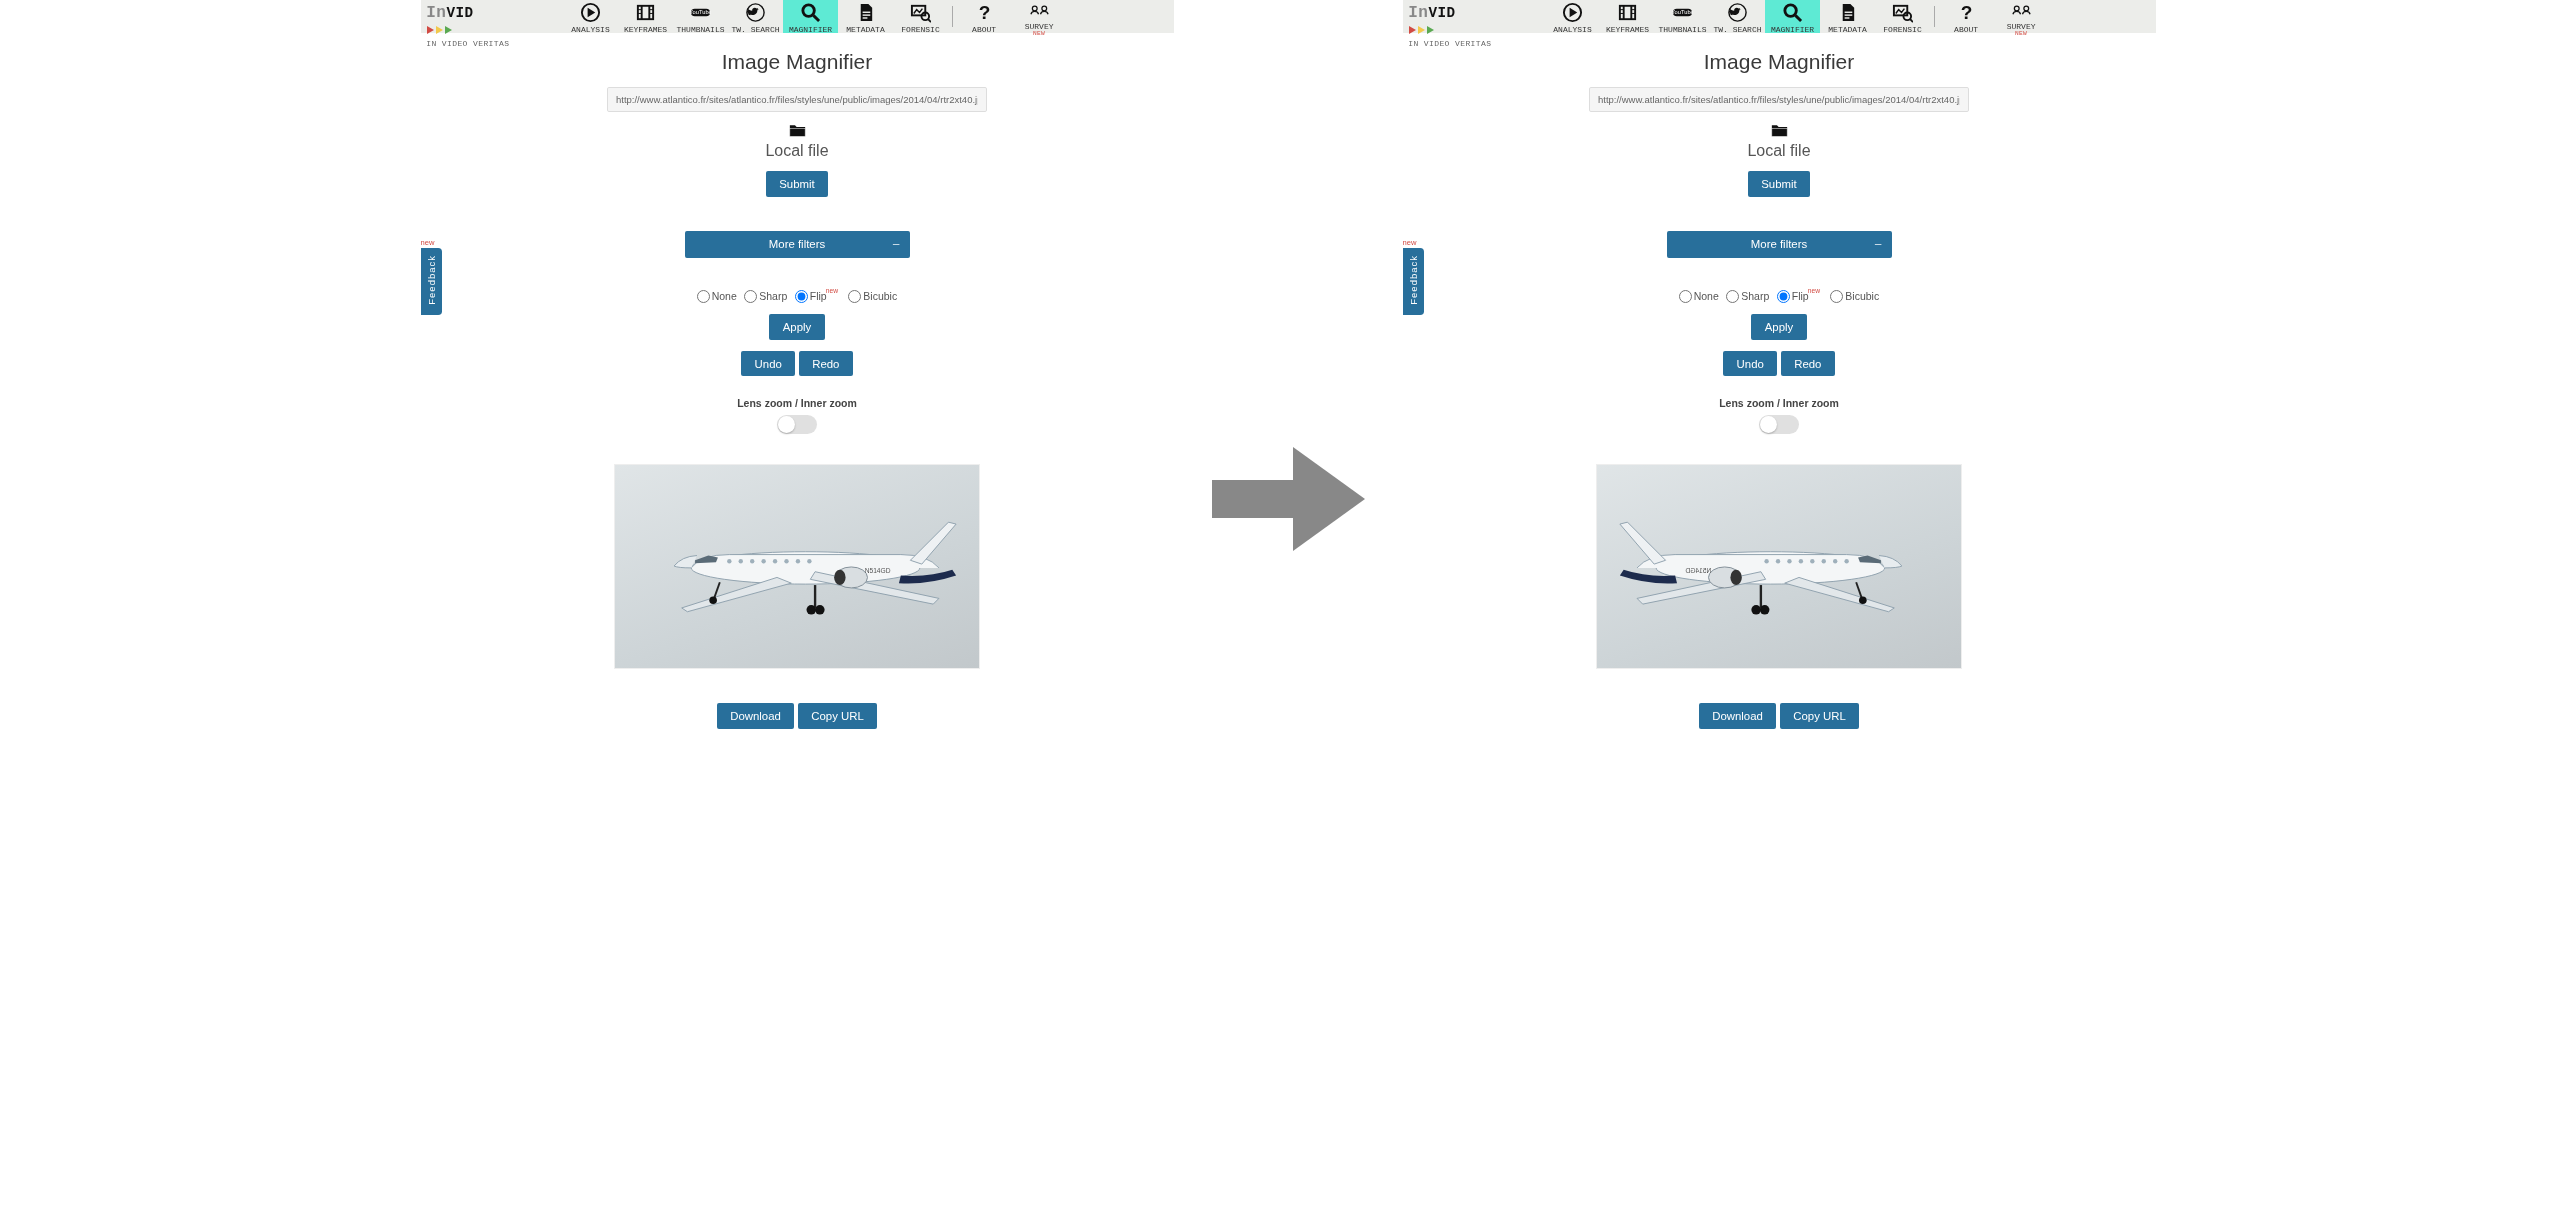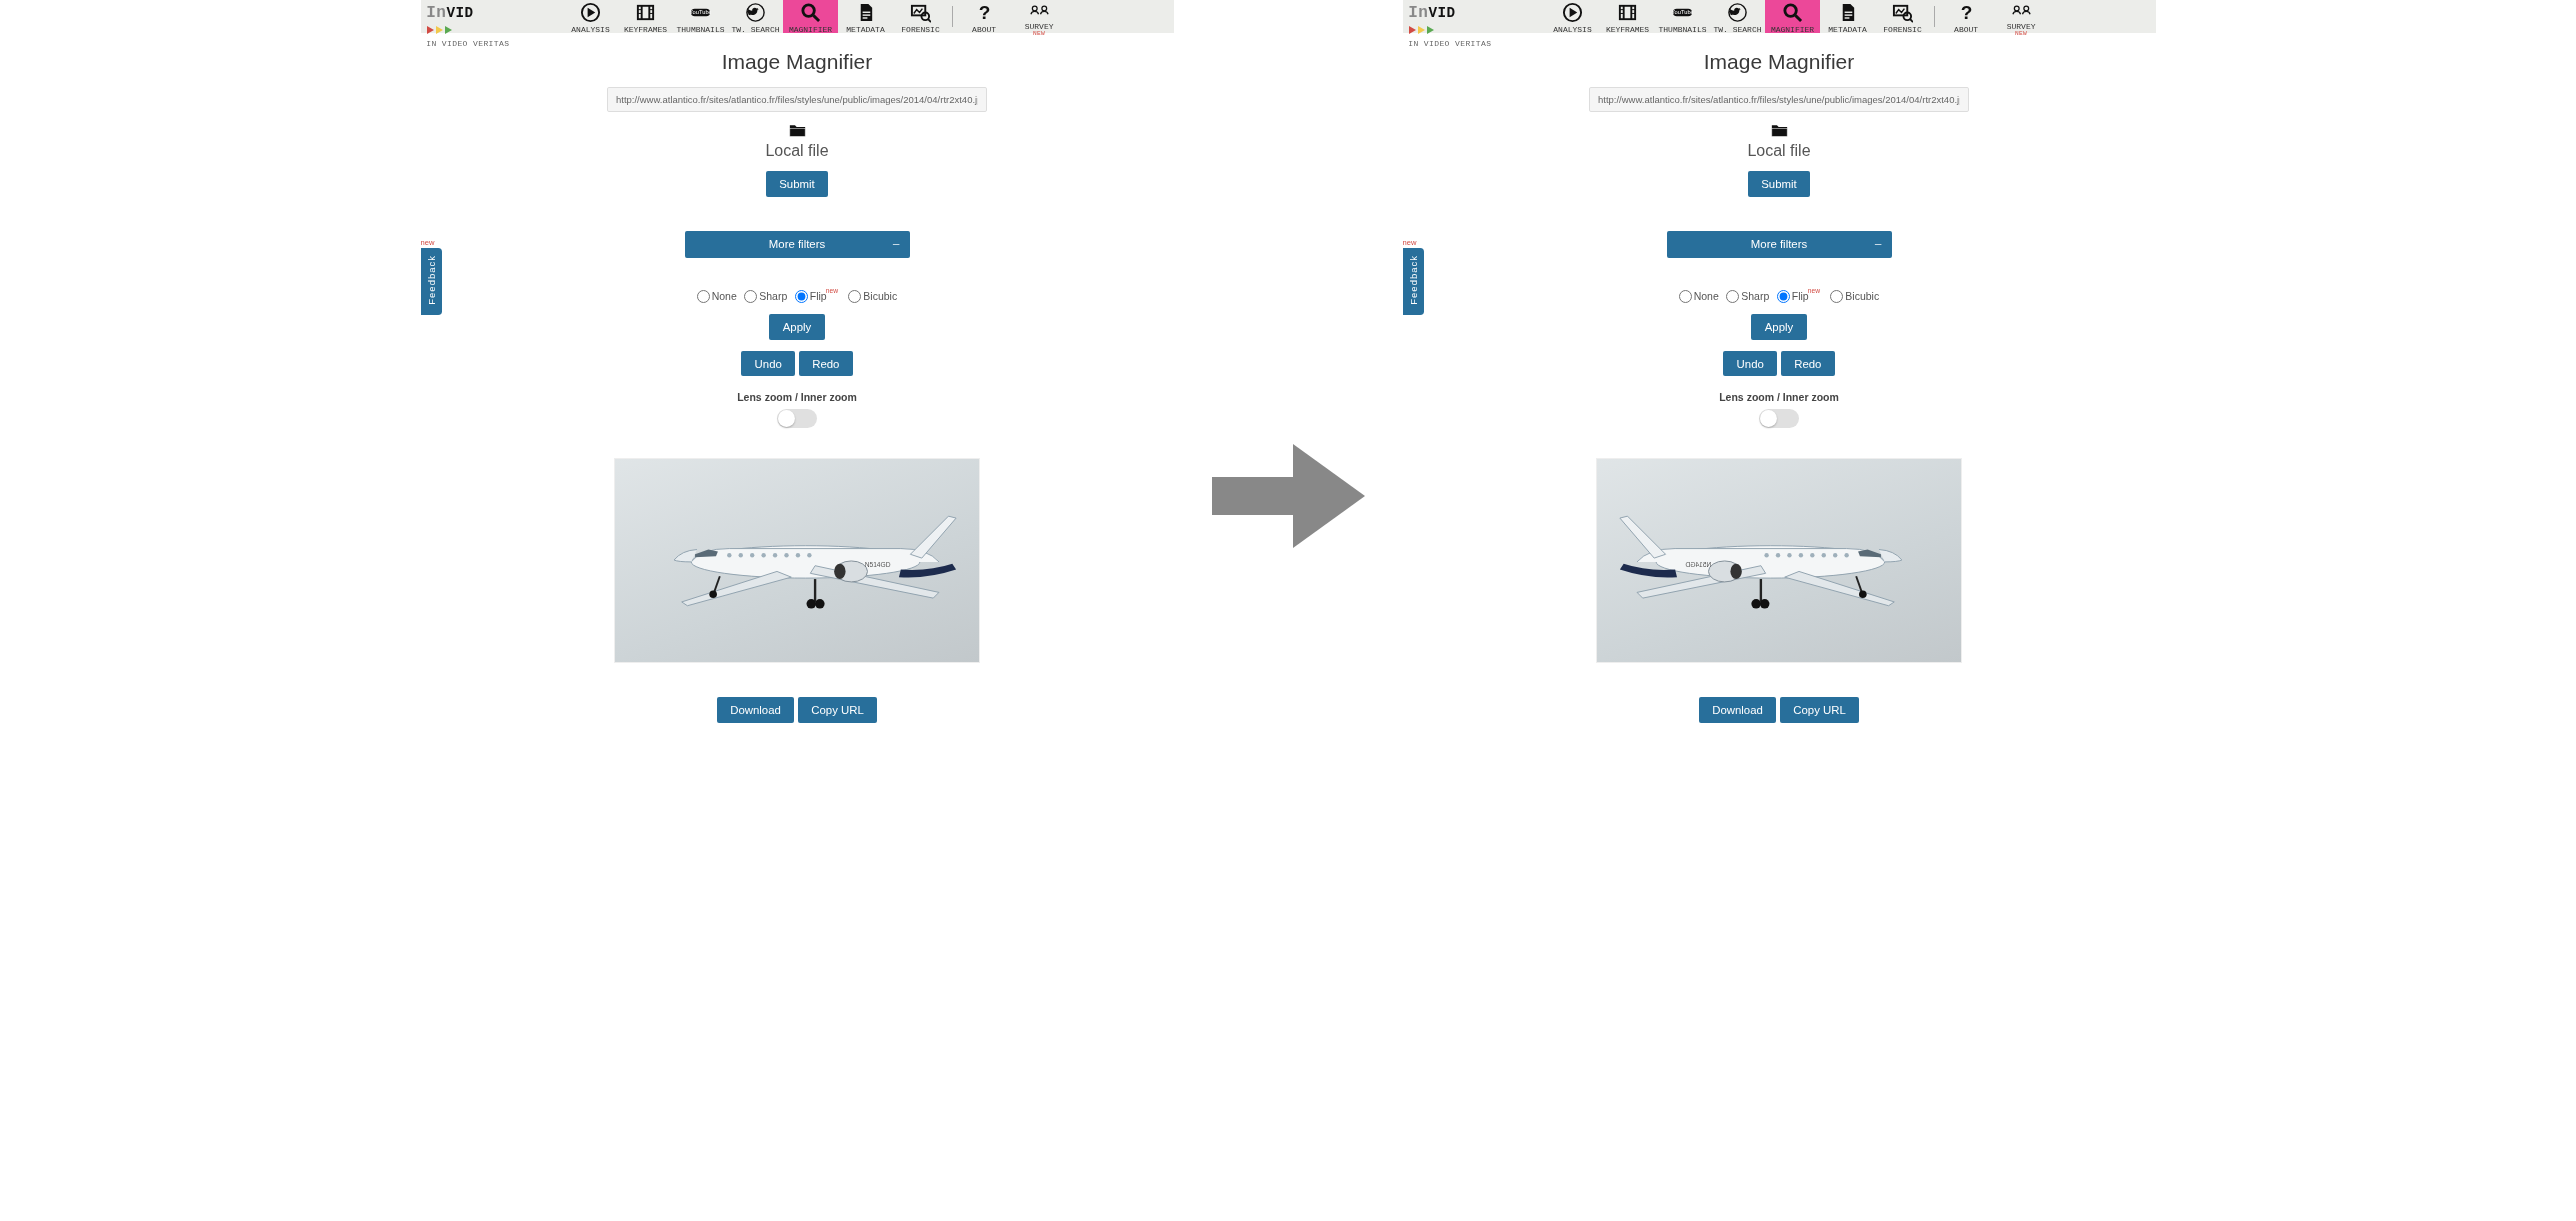--- a/index.html
+++ b/index.html
@@ -13,21 +13,21 @@
   .brand-top .in{color:#888}
   .brand-top .vid{color:#111;font-size:14.3px}
   .tri{display:inline-block;width:0;height:0;border-top:4.8px solid transparent;border-bottom:4.8px solid transparent;margin-right:1px;margin-left:1px;vertical-align:1px}
   .tri.r{border-left:7.6px solid #d24b43}
   .tri.y{border-left:7.6px solid #f2c94c}
   .tri.g{border-left:7.6px solid #5aa951}
   .brand-sub{font-size:8px;letter-spacing:0.4px;color:#666;margin-top:-1px}
 
   .nav-spacer{flex:0 0 46px}
   .nav-item{width:55px;text-align:center;font-family:"Courier New",monospace;font-size:8px;color:#333;display:flex;flex-direction:column;justify-content:center;align-items:center;cursor:pointer;padding-top:3.8px}
-  .nav-item.sel{background:#ec4899}
+  .nav-item.sel{background:#5eead4}
   .nav-item .ico{height:21px;display:flex;align-items:center;justify-content:center;color:#111;margin-bottom:1.9px}
   .nav-item svg{display:block}
   .nav-sep{width:0;border-left:1px solid #aaa;margin:5.7px 3.8px}
   .new-tag{color:#d24b43;font-size:6.2px;letter-spacing:0.3px;margin-top:-1px}
 
   
   h2{font-weight:300;font-size:21px;color:#3a3a3a;text-align:center;margin:17px 0 13.3px}
   .url-in{display:block;margin:0 auto;width:362px;border:1px solid #ddd;border-radius:1.9px;background:#f5f5f5;color:#666;font-size:9.5px;padding:5.7px 7.6px}
   .center{text-align:center}
   .folder{margin:9.5px auto 0;width:23px;height:17px;display:flex;align-items:flex-end;justify-content:center;cursor:pointer}
@@ -36,21 +36,21 @@
   .btn{background:#286f9b;color:#fff;border:none;border-radius:2px;font-size:11.4px;padding:6.7px 13.3px;cursor:pointer;margin:1.9px}
   .btn.wide{display:block;width:225px;margin:6px auto;padding:7.6px 0;border-radius:1.9px;position:relative;text-align:center;font-size:11.4px}
   .btn.wide .minus{position:absolute;right:9.5px;top:6.7px;font-size:13.3px;color:#cfe0ea}
   .row{margin-top:7.6px}
 
   .filter-row{display:flex;justify-content:center;gap:7.6px;font-size:10.5px;color:#555;margin-top:32px;align-items:flex-end}
   .filter-row label{display:flex;align-items:center;gap:1.9px}
   .filter-row input{margin:0}
   .filter-row .new-sm{color:#d24b43;font-size:6.7px;position:relative;top:-5.7px;left:-2.9px}
 
-  .zoom-label{font-weight:700;font-size:10.5px;color:#444;margin-top:13px}
+  .zoom-label{font-weight:700;font-size:10.5px;color:#444;margin-top:19px}
   .switch{margin:5.7px auto 0;width:40px;height:19px;background:#e0e0e0;border-radius:9.5px;position:relative;cursor:pointer}
   .switch .knob{width:17px;height:17px;background:#fff;border-radius:50%;position:absolute;top:1px;left:1px;box-shadow:0 1px 1.9px rgba(0,0,0,.25)}
 
   .plane-wrap{margin:30.5px auto 0;width:364px;height:203px;background:linear-gradient(160deg,#e0e5e7,#cdd4d7 60%,#c2c8cb);position:relative;overflow:hidden;border:1px solid #eee}
   .plane-wrap.mirror .plane{transform:scaleX(-1)}
   .plane{position:absolute;inset:0}
 
   .foot{margin-top:32px}
 
   

